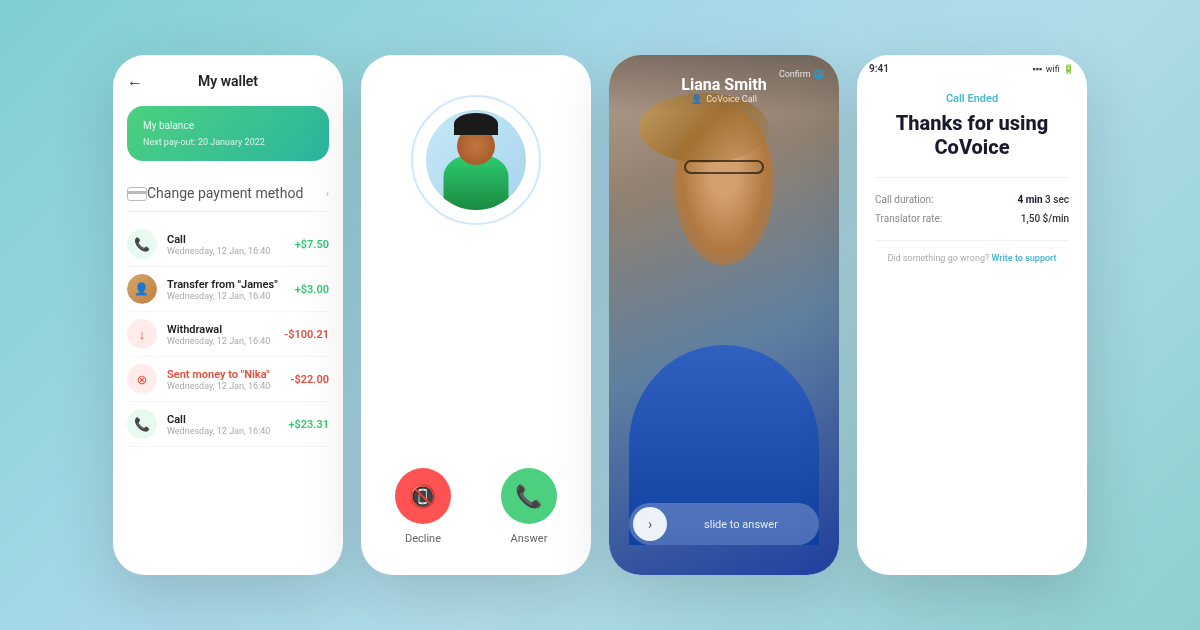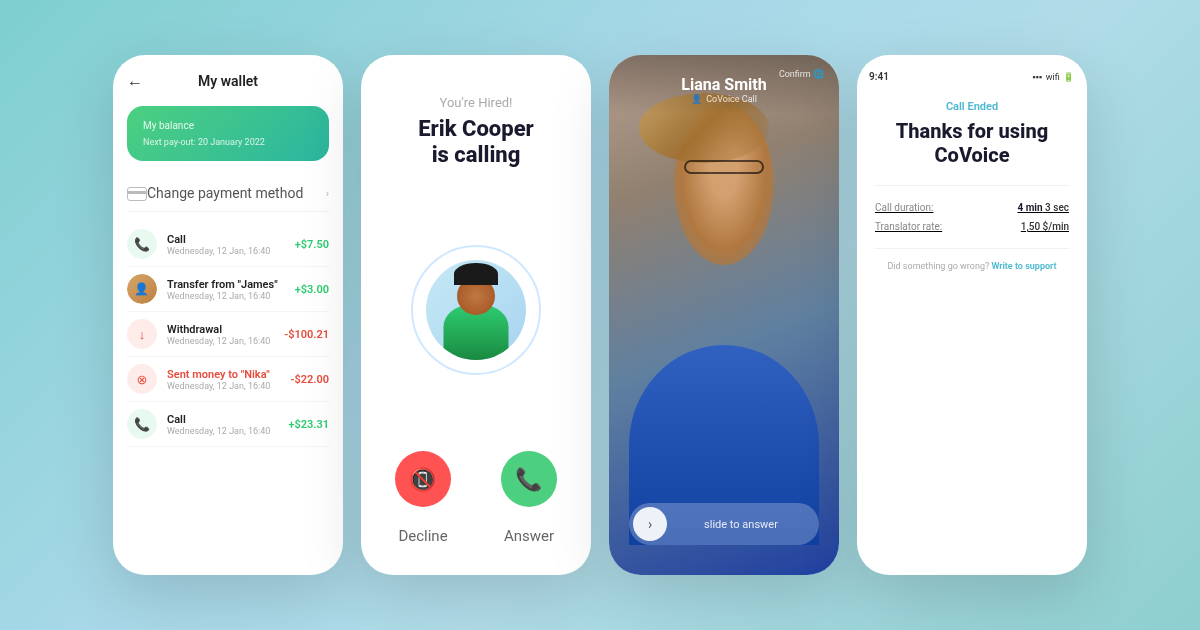--- a/index.html
+++ b/index.html
@@ -218,23 +218,22 @@
       height: 56px;
       border-radius: 50%;
       display: flex;
       align-items: center;
       justify-content: center;
       font-size: 22px;
     }
     .btn-decline { background: #ff5252; color: white; }
     .btn-answer { background: #4cd080; color: white; }
     .call-btn-label {
-      font-size: 15px;
+      font-size: 11px;
       color: #666;
-      margin-top: 12px;
     }
 
     
     .phone-call {
       width: 230px;
       height: 520px;
       position: relative;
       overflow: hidden;
     }
     .call-overlay-top {
@@ -311,21 +310,20 @@
       padding: 0;
     }
     .status-bar {
       display: flex;
       align-items: center;
       justify-content: flex-end;
       padding: 8px 12px 4px;
       gap: 0;
       font-size: 10px;
       color: #333;
-      margin-top: 8px;
     }
     .status-bar-left {
       flex: 1;
       font-size: 10px;
       font-weight: 600;
     }
     .status-icons { display: flex; gap: 4px; align-items: center; }
     .ended-content {
       padding: 14px 18px;
       flex: 1;
@@ -351,21 +349,20 @@
       border-top: 1px solid #f0f0f0;
       border-bottom: 1px solid #f0f0f0;
       padding: 12px 0;
       margin-bottom: 12px;
     }
     .detail-row {
       display: flex;
       justify-content: space-between;
       align-items: center;
       padding: 4px 0;
-      text-decoration: underline;
     }
     .detail-label {
       font-size: 10px;
       color: #888;
     }
     .detail-value {
       font-size: 10px;
       color: #333;
       font-weight: 500;
     }
@@ -495,27 +492,20 @@
         <div class="transaction-info">
           <div class="transaction-name">Call</div>
           <div class="transaction-date">Wednesday, 12 Jan, 16:40</div>
         </div>
         <span class="transaction-amount amount-positive">+$23.31</span>
       </div>
     </div>
   </div>
 
   <div class="phone phone-hired">
-    <div class="hired-top">
-      <div class="hired-subtitle">You're Hired!</div>
-      <div class="hired-title">
-        <span>Erik Cooper</span><br>
-        <span>is calling</span>
-      </div>
-    </div>
     <div class="caller-avatar-ring">
       <div class="caller-avatar-inner">
         <div style="position:relative; width:100%; height:100%; overflow:hidden;">
 
           <div style="position:absolute; bottom:0; left:50%; transform:translateX(-50%); width:65px; height:55px; background:linear-gradient(180deg,#2ecc71,#1a8a40); border-radius:40% 40% 0 0;"></div>
           <div style="position:absolute; bottom:45px; left:50%; transform:translateX(-50%); width:38px; height:38px; background:radial-gradient(circle,#c07840,#a05020); border-radius:50%;"></div>
           <div style="position:absolute; bottom:75px; left:50%; transform:translateX(-50%); width:44px; height:22px; background:#1a1a1a; border-radius:50% 50% 0 0;"></div>
         </div>
       </div>
     </div>

